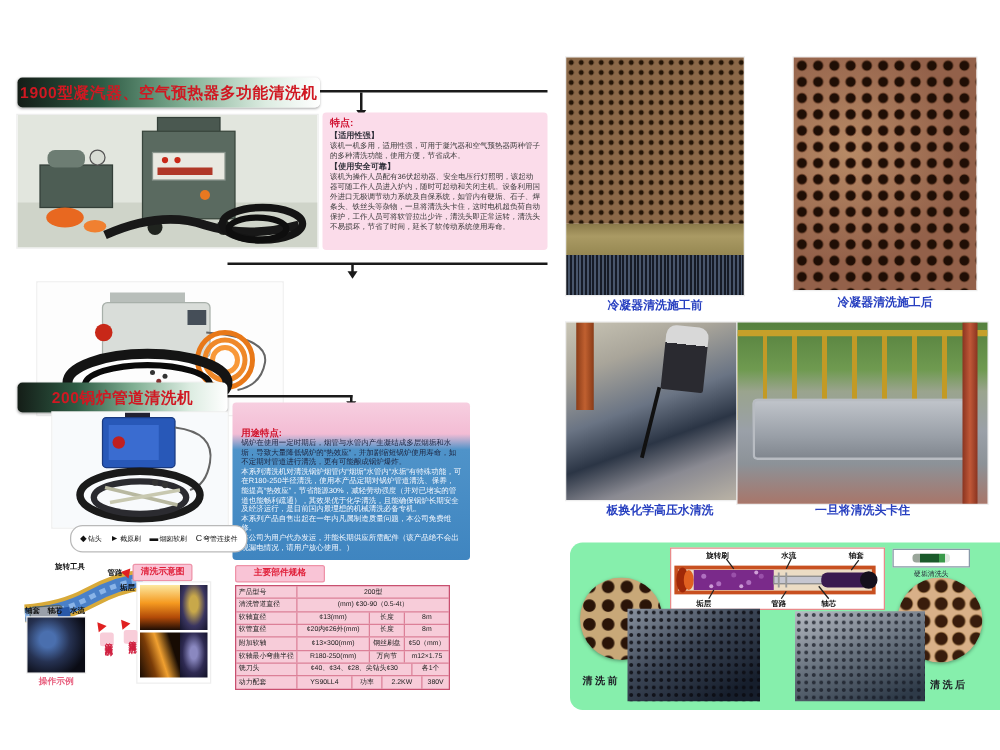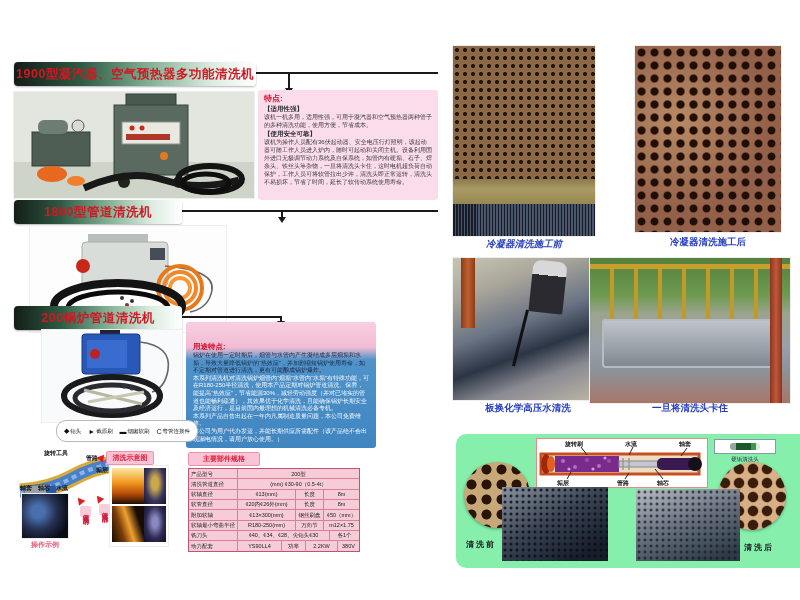--- a/index.html
+++ b/index.html
@@ -152,23 +152,20 @@
   </div>
 
   <div class="pinkbox1">
     <div class="h">特点:</div>
     <div class="t">【适用性强】</div>
     <div>该机一机多用，适用性强，可用于凝汽器和空气预热器两种管子的多种清洗功能，使用方便，节省成本。</div>
     <div class="t">【使用安全可靠】</div>
     <div>该机为操作人员配有36伏起动器、安全电压行灯照明，该起动器可随工作人员进入炉内，随时可起动和关闭主机。设备利用国外进口无极调节动力系统及自保系统，如管内有硬垢、石子、焊条头、铁丝头等杂物，一旦将清洗头卡住，这时电机超负荷自动保护，工作人员可将软管拉出少许，清洗头即正常运转，清洗头不易损坏，节省了时间，延长了软传动系统使用寿命。</div>
   </div>
 
-  <div class="banner" style="left:14px;top:200px;width:168px;">
-    <span>1800型管道清洗机</span>
-  </div>
   <div class="hline" style="left:182px;top:210px;width:256px;"></div>
   <div class="vline" style="left:281px;top:212px;height:6px;"></div>
   <div class="down-arrow" style="left:278px;top:217px;"></div>
 
   <div class="photo" style="left:30px;top:226px;width:196px;height:106px;">
     <svg width="196" height="106">
       <rect width="196" height="106" fill="#fdfdfd"></rect>
       <rect x="58" y="8" width="60" height="11" fill="#b8beba"></rect>
       <rect x="52" y="16" width="86" height="44" rx="4" fill="#d9ddd9" stroke="#a8b0aa"></rect>
       <rect x="120" y="22" width="15" height="12" fill="#454e58"></rect>
@@ -325,21 +322,21 @@
       <div class="scell w-r8c">2.2KW</div>
       <div class="scell w-flex">380V</div>
     </div>
   </div>
 
   <div class="photo" style="left:453px;top:46px;width:142px;height:190px;">
     <div class="tubes-before"></div>
     <div class="ledge"></div>
     <div class="brush"></div>
   </div>
-  <div class="cap-blue" style="left:453px;top:238px;width:142px;font-style:italic;">冷凝器清洗施工前</div>
+  <div class="cap-blue" style="left:453px;top:238px;width:142px;">冷凝器清洗施工前</div>
 
   <div class="photo" style="left:635px;top:46px;width:146px;height:186px;">
     <div class="tubes-after"></div>
   </div>
   <div class="cap-blue" style="left:635px;top:236px;width:146px;">冷凝器清洗施工后</div>
 
   <div class="photo" style="left:453px;top:258px;width:150px;height:142px;">
     <div class="scene3">
       <div class="pipe"></div>
       <div class="man"></div>

